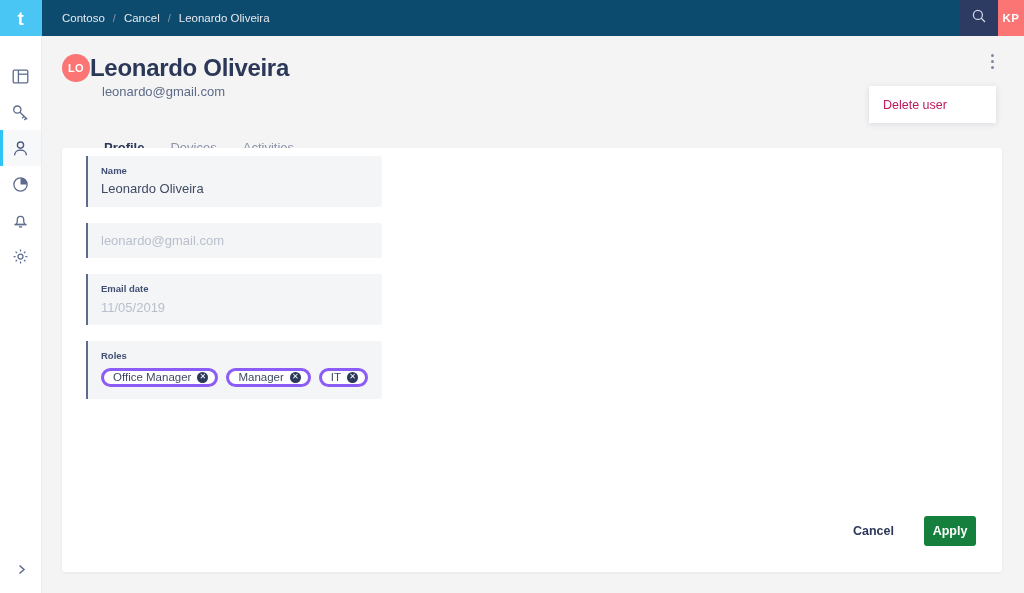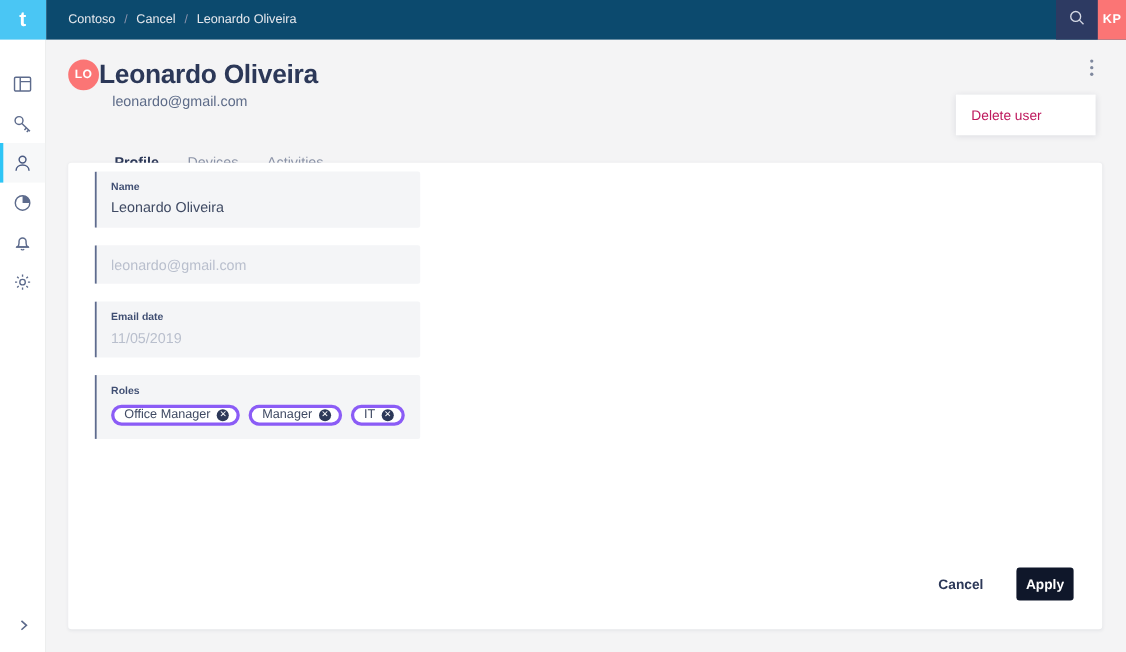--- a/index.html
+++ b/index.html
@@ -183,21 +183,21 @@
     position: absolute; right: 26px; bottom: 26px;
     display: flex; align-items: center; gap: 30px;
   }
   .btn-cancel {
     font-size: 12.5px; font-weight: 700; color: #2c3858;
     background: none; border: none; cursor: pointer;
     font-family: "Liberation Sans", sans-serif;
   }
   .btn-apply {
     width: 52px; height: 30px;
-    background: #0f172a; color: #ffffff;
+    background: #15803d; color: #ffffff;
     border: none; border-radius: 3px;
     font-size: 12.5px; font-weight: 700; cursor: pointer;
     font-family: "Liberation Sans", sans-serif;
   }
 </style>
 </head>
 <body>
 
 <div id="app">
 

